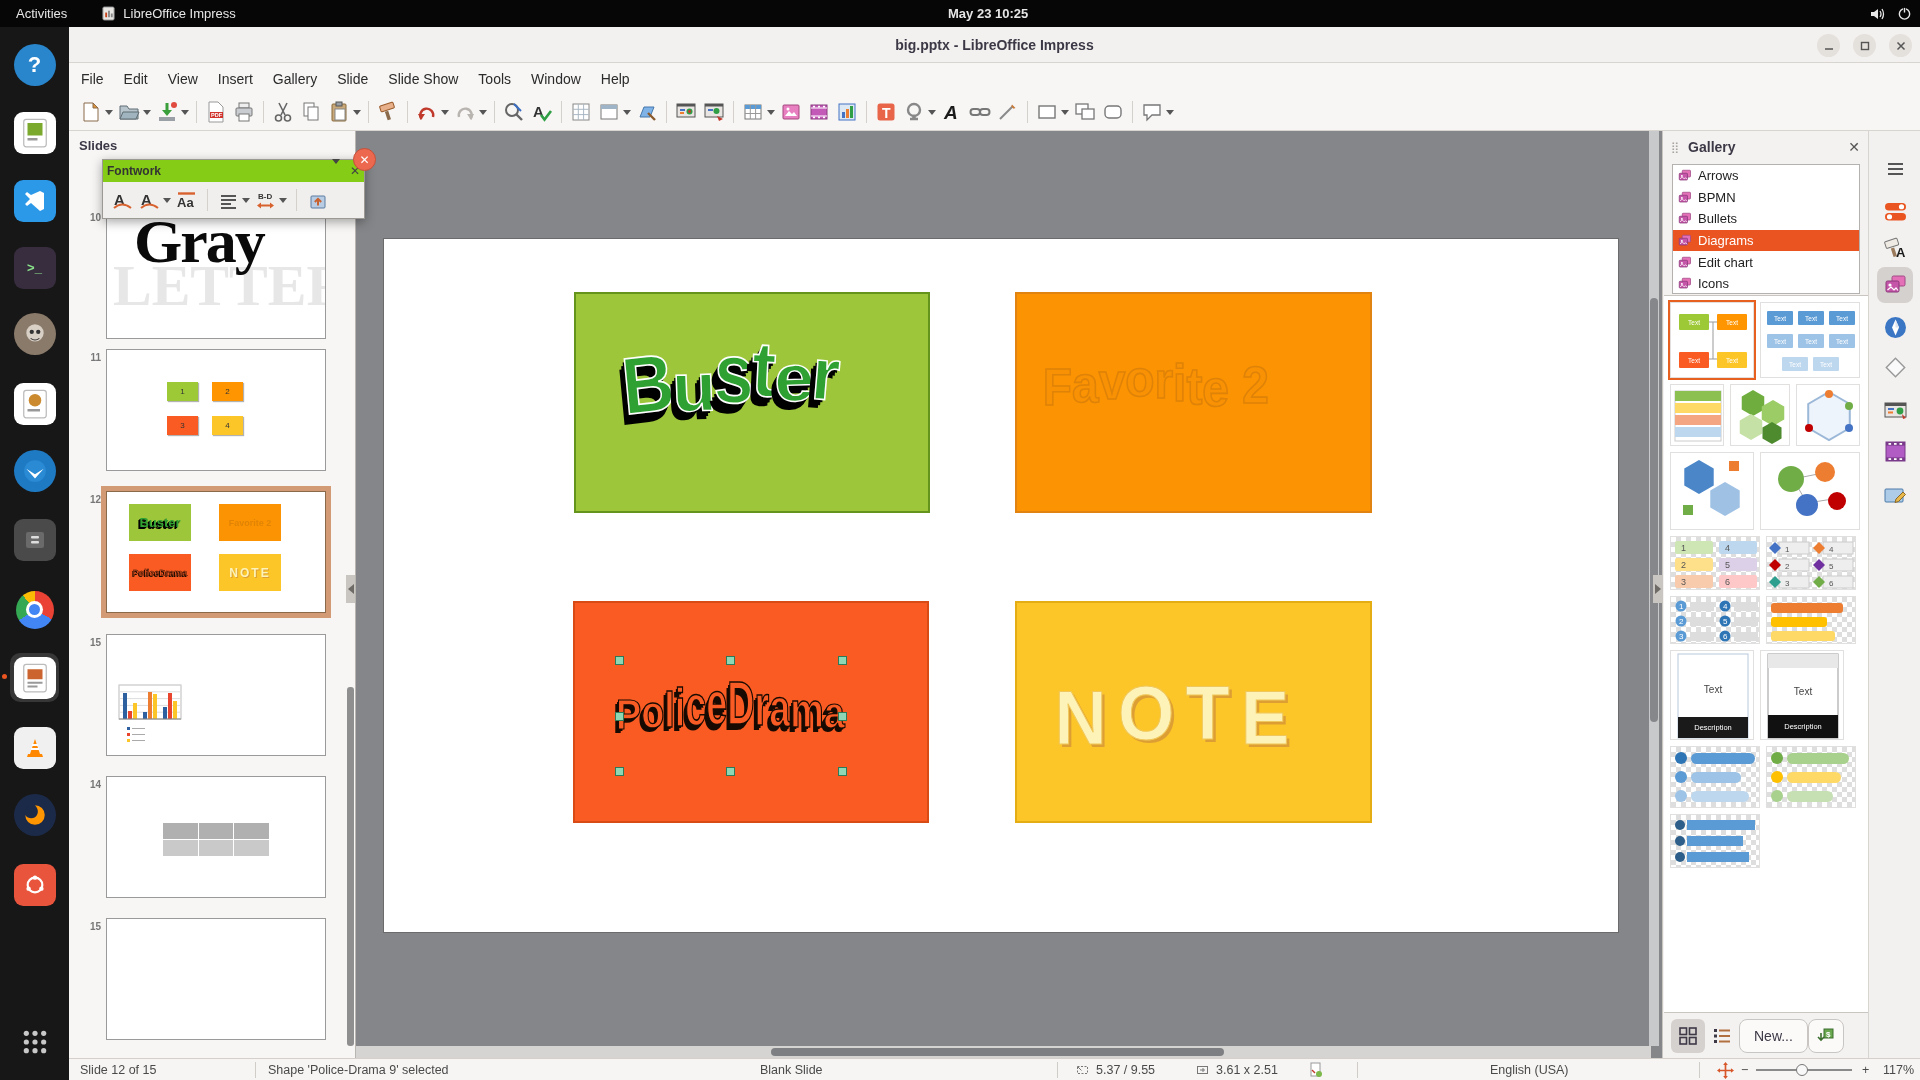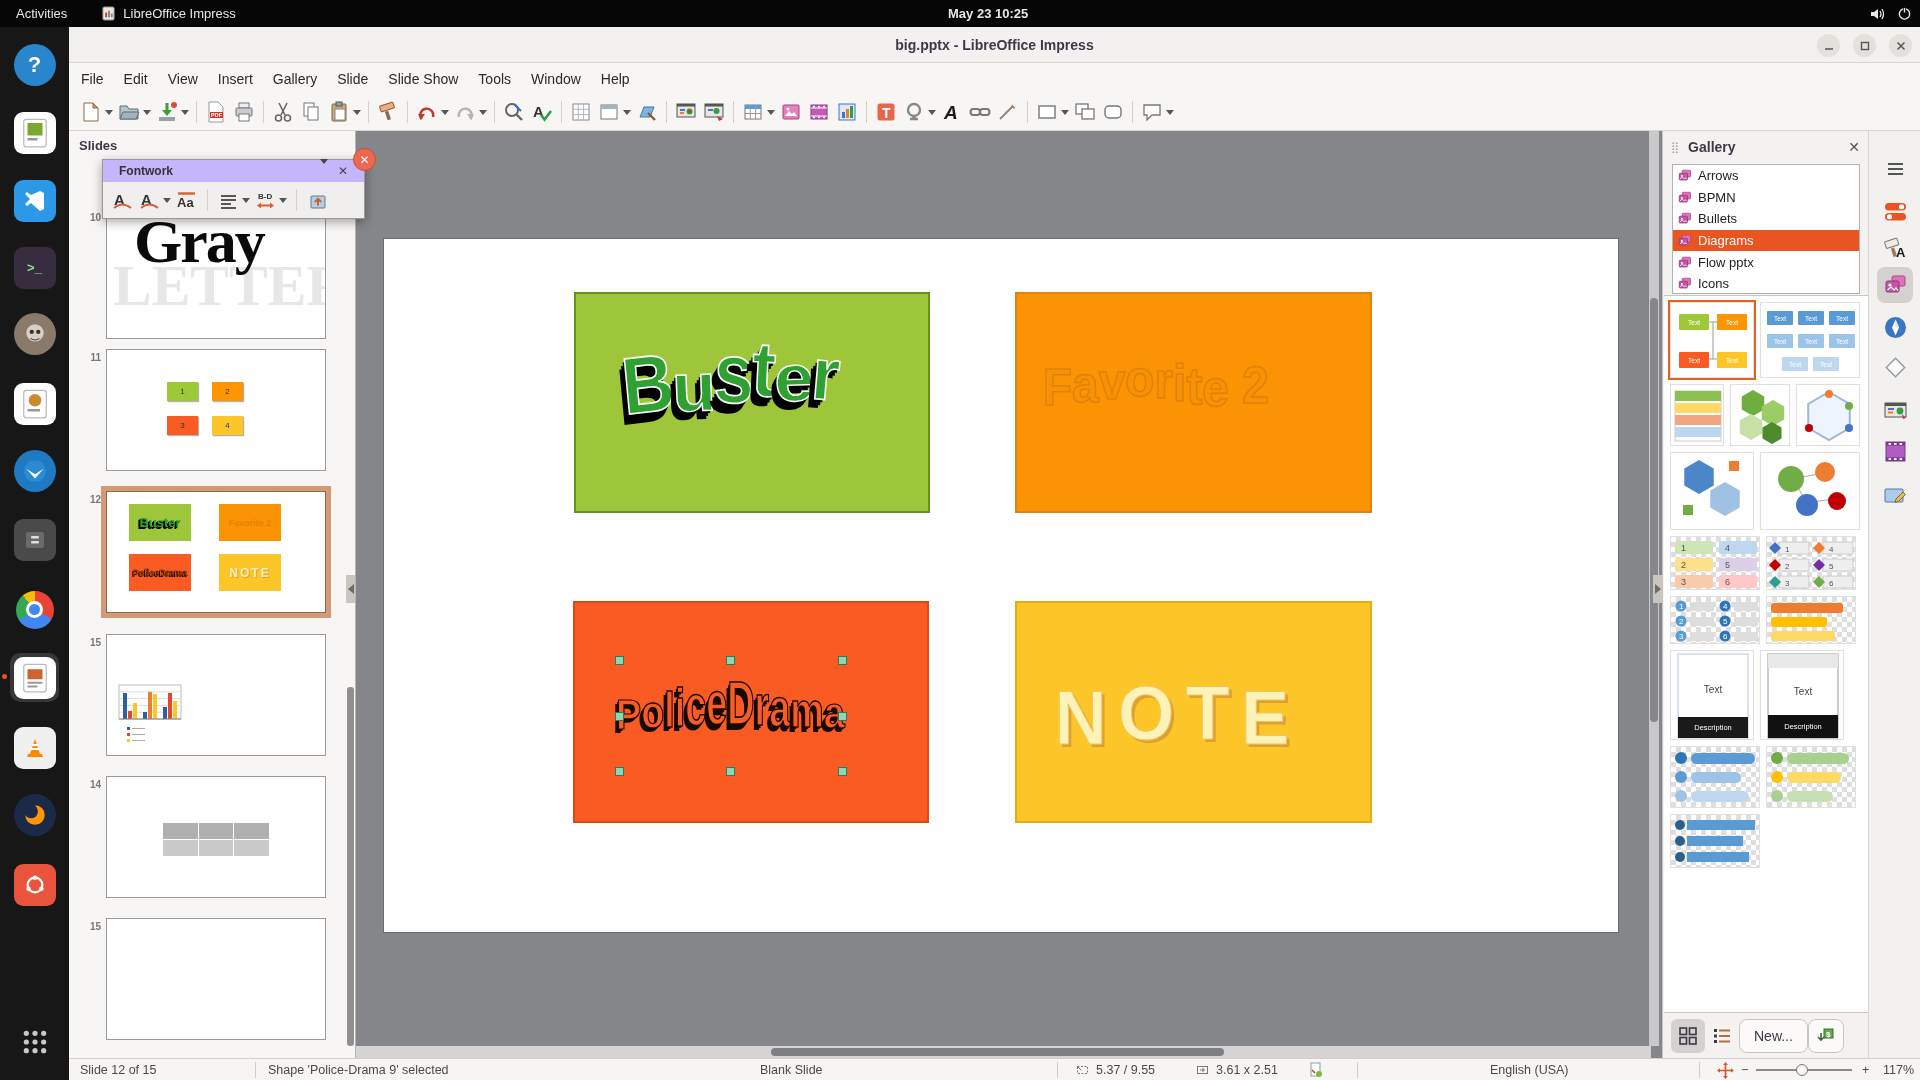--- a/index.html
+++ b/index.html
@@ -31,21 +31,21 @@
   .menu-item { padding:5px 10px; border-radius:3px; }
 
   .toolbar { position:absolute; left:69px; top:94px; width:1851px; height:37px; background:#f7f6f5; border-bottom:1px solid #d8d4d0; display:flex; align-items:center; padding-left:8px; }
   .tbtn { height:28px; display:flex; align-items:center; padding:0 2px; border-radius:3px; }
   .tbtn svg { width:24px; height:24px; }
   .dd { width:0; height:0; border-left:4px solid transparent; border-right:4px solid transparent; border-top:5px solid #555; margin-left:2px; }
   .tsep { width:1px; height:22px; background:#d4d0cc; margin:0 5px; }
 
   
   .fontwork { position:absolute; left:102px; top:159px; width:263px; height:60px; background:#f1efed; border:1px solid #9c9894; box-shadow:0 3px 10px rgba(0,0,0,.35); z-index:60; }
-  .fw-title { height:22px; background:#c4b5fd; display:flex; align-items:center; padding:0 16px; font-size:12px; font-weight:bold; color:#333; }
+  .fw-title { height:22px; background:#84cc16; display:flex; align-items:center; padding:0 4px; font-size:12px; font-weight:bold; color:#333; }
   .fw-title .sp { flex:1; }
   .fw-body { height:36px; display:flex; align-items:center; padding:0 6px; }
   .fw-btn { height:28px; display:flex; align-items:center; padding:0 2px; }
   .fw-btn svg { width:23px; height:23px; }
   .fw-close-float { position:absolute; right:-12px; top:-12px; width:23px; height:23px; border-radius:50%; background:#ec6950; border:1px solid #c4503a; color:#fff; font-size:12px; display:flex; align-items:center; justify-content:center; z-index:61; }
 
   
   .slides-panel { position:absolute; left:69px; top:131px; width:287px; height:927px; background:#f7f6f5; border-right:1px solid #b9b5b1; }
   .sp-header { height:28px; display:flex; align-items:center; padding-left:10px; font-size:13px; font-weight:bold; color:#3d3846; }
   .snum { position:absolute; left:4px; width:28px; text-align:right; font-size:10px; font-weight:bold; color:#777; }
@@ -752,21 +752,21 @@
         </svg>
         <span>Diagrams</span>
       </div>
       <div class="g-theme">
         <svg viewBox="0 0 20 20">
           <rect x="7" y="3" width="11" height="9" rx="1" fill="#e470b8" stroke="#a04a86"></rect>
           <rect x="3" y="7" width="11" height="9" rx="1" fill="#c455a8" stroke="#8a3a7a"></rect>
           <circle cx="6.5" cy="10.5" r="1.3" fill="#fff"></circle>
           <path d="M4 14.5l3-2.5 2.5 2.5 2-1.5 2 2" stroke="#fff" fill="none" stroke-width="1"></path>
         </svg>
-        <span>Flow pptx</span>
+        <span>Edit chart</span>
       </div>
       <div class="g-theme">
         <svg viewBox="0 0 20 20">
           <rect x="7" y="3" width="11" height="9" rx="1" fill="#e470b8" stroke="#a04a86"></rect>
           <rect x="3" y="7" width="11" height="9" rx="1" fill="#c455a8" stroke="#8a3a7a"></rect>
           <circle cx="6.5" cy="10.5" r="1.3" fill="#fff"></circle>
           <path d="M4 14.5l3-2.5 2.5 2.5 2-1.5 2 2" stroke="#fff" fill="none" stroke-width="1"></path>
         </svg>
         <span>Icons</span>
       </div>

